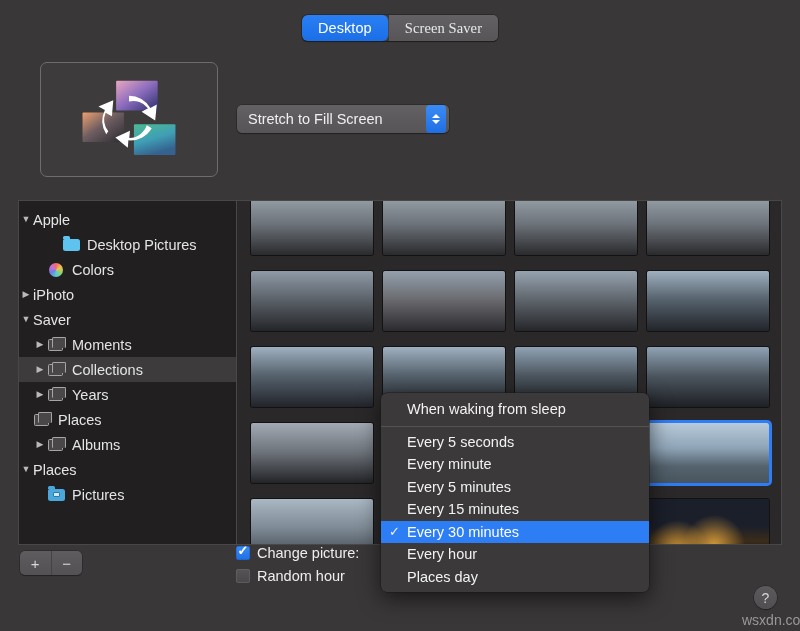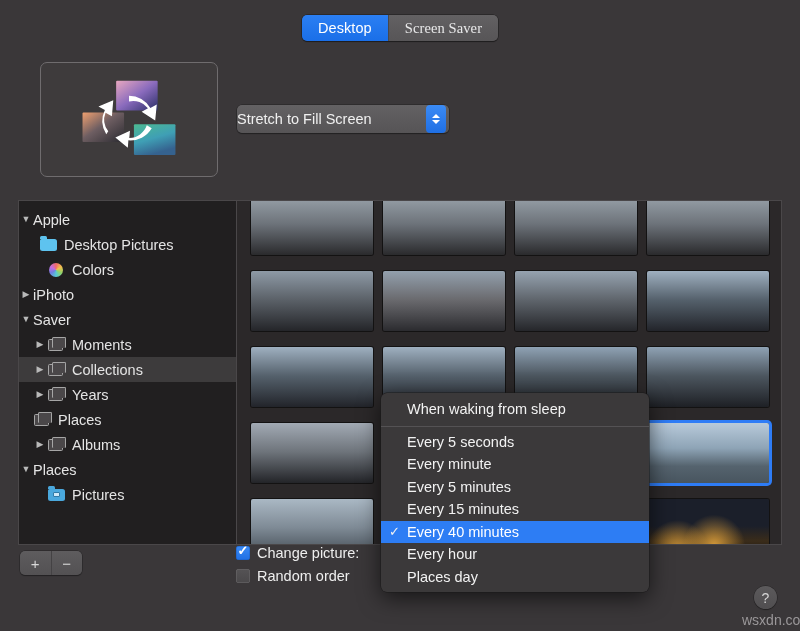--- a/index.html
+++ b/index.html
@@ -27,39 +27,40 @@
     display:flex; align-items:center; justify-content:center;
     padding:0 16px; font-size:14.5px; color:#e9e9ea;
     background: linear-gradient(#636163,#575557);
     border-right:0.5px solid #49474a;
     cursor:default; letter-spacing:.1px;
   }
   .seg .tab:last-child { border-right:none;font-family:Liberation Serif, serif; }
   .seg .tab.active {
     background: linear-gradient(#2b7ff3,#1a6fe8);
     color:#ffffff;
+    border-radius:6px;
   }
 
   
   .preview-well {
     position:absolute; left:40px; top:62px; width:178px; height:115px;
     background:#3e3b3c; border:1px solid #6f6c6e; border-radius:7px;
     overflow:hidden;
   }
   .cycle-art { position:absolute; inset:0; }
 
   .popup {
     position:absolute; left:237px; top:105px; width:212px; height:28px;
     background: linear-gradient(#636163,#565456);
     border-radius:5px;
     box-shadow: 0 0 0 0.5px #232223, 0 1px 1px rgba(0,0,0,.4);
     display:flex; align-items:center;
   }
   .popup .label {
-    flex:1; font-size:14.5px; color:#f0f0f0;
+    flex:1; padding-left:11px; font-size:14.5px; color:#f0f0f0;
     white-space:nowrap; overflow:hidden;
   }
   .popup .stepper {
     width:20px; height:100%; margin-right:3px;
     background: linear-gradient(#3b8bf5,#1f6fe4);
     border-radius:4px;
     display:flex; flex-direction:column; align-items:center; justify-content:center;
     gap:2px;
   }
   .chev { width:0;height:0;border-left:4px solid transparent;border-right:4px solid transparent; }
@@ -245,21 +246,21 @@
   </div>
 </div>
 
 <div class="panel">
 
   <div class="sidebar">
     <div class="row">
       <span class="tri">▼</span>
       <span class="txt">Apple</span>
     </div>
-    <div class="row" style="padding-left:6px">
+    <div class="row" style="padding-left:29px">
       <span class="tri blank">▶</span>
       <span class="ico">
           <i class="folder-blue"></i>
         </span>
       <span class="txt">Desktop Pictures</span>
     </div>
     <div class="row" style="padding-left:14px">
       <span class="tri blank">▶</span>
       <span class="ico">
           <i class="colorwheel"></i>
@@ -393,21 +394,21 @@
   <div>−</div>
 </div>
 
 <div class="checks">
   <div class="cbrow">
     <span class="cb on"></span>
     <span>Change picture:</span>
   </div>
   <div class="cbrow">
     <span class="cb"></span>
-    <span>Random order</span>
+    <span>Random hour</span>
   </div>
 </div>
 
 <div class="menu">
   <div class="mi">
     <span class="ck"></span>
     <span>When waking from sleep</span>
   </div>
   <div class="msep"></div>
   <div class="mi">
@@ -421,21 +422,21 @@
   <div class="mi">
     <span class="ck"></span>
     <span>Every 5 minutes</span>
   </div>
   <div class="mi">
     <span class="ck"></span>
     <span>Every 15 minutes</span>
   </div>
   <div class="mi on">
     <span class="ck">✓</span>
-    <span>Every 40 minutes</span>
+    <span>Every 30 minutes</span>
   </div>
   <div class="mi">
     <span class="ck"></span>
     <span>Every hour</span>
   </div>
   <div class="mi">
     <span class="ck"></span>
     <span>Places day</span>
   </div>
 </div>

